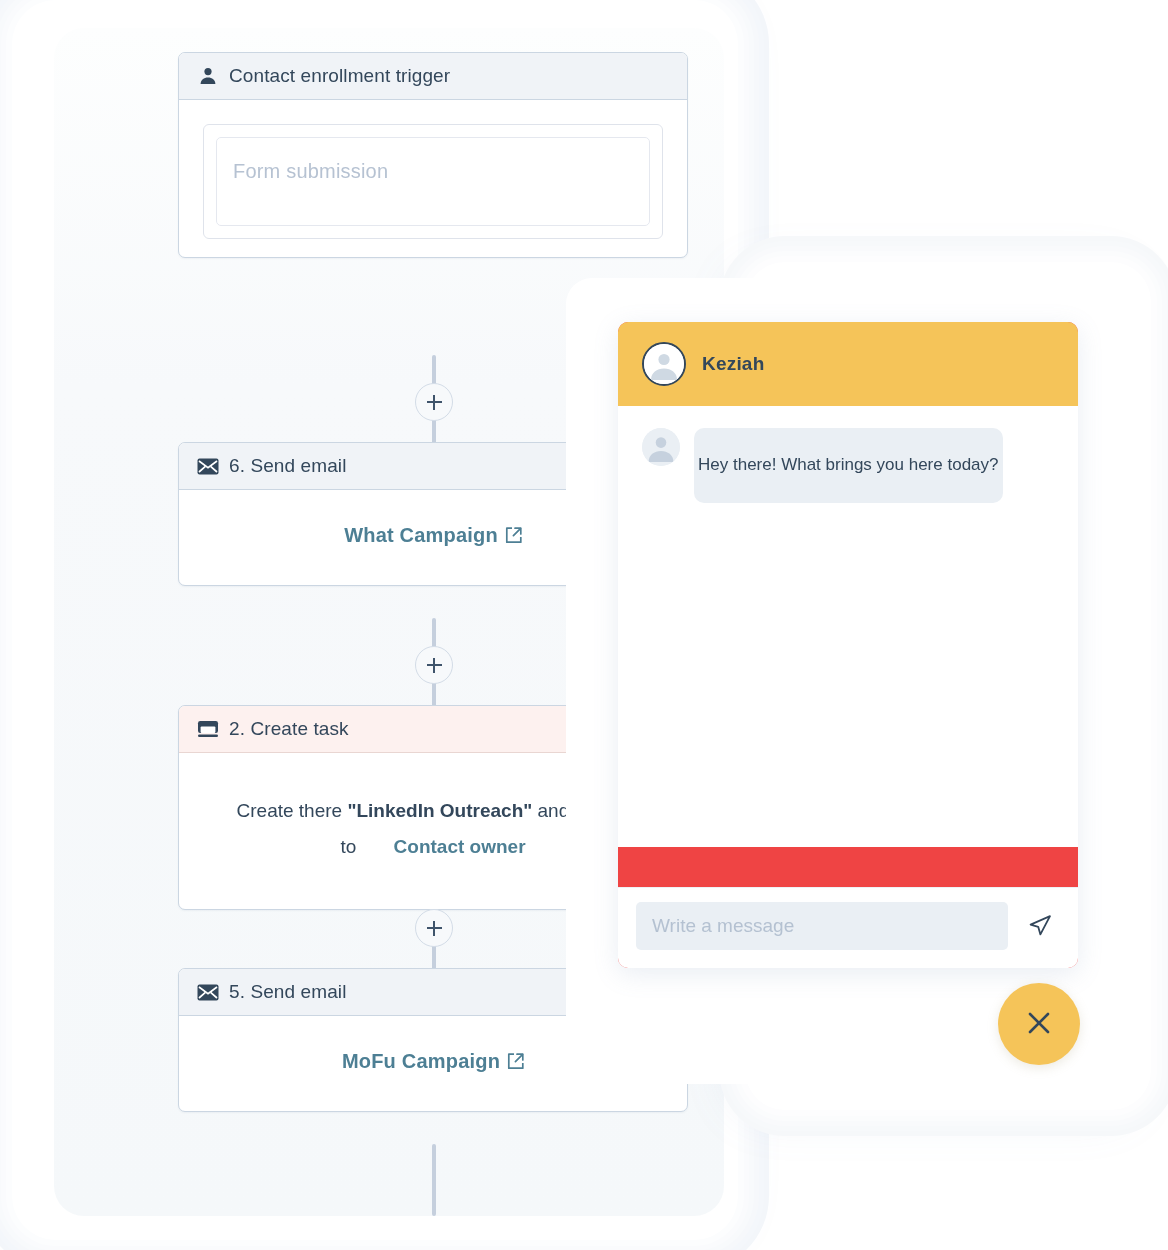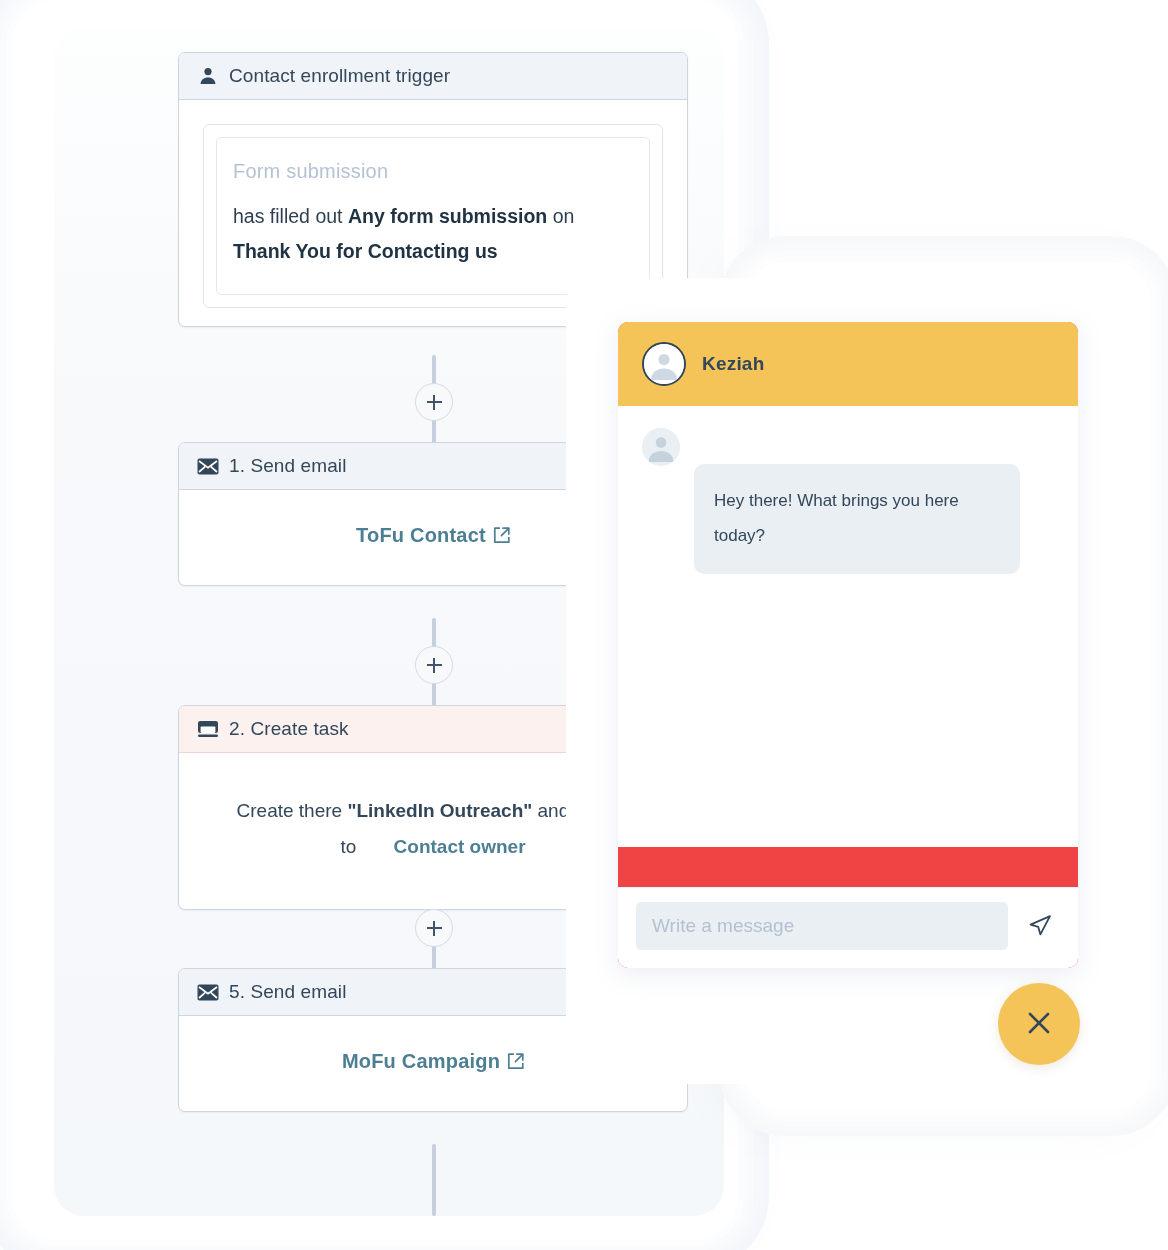--- a/index.html
+++ b/index.html
@@ -271,26 +271,25 @@
     width: 38px; height: 38px;
     border-radius: 50%;
     background: #eaeff4;
     flex: 0 0 auto;
     position: relative;
     overflow: hidden;
   }
   .msg-bubble {
     background: #eaeff4;
     border-radius: 10px;
-    padding: 20px 20px;
+    padding: 20px 4px;
     font-size: 17px;
     color: #33475b;
     line-height: 2.05;
     max-width: 326px;
-    margin-top: 36px;
   }
 
   .chat-footer {
     flex: 0 0 auto;
     background: #ffffff;
     border-top: 1px solid #eef1f5;
     padding: 14px 18px 18px 18px;
     display: flex;
     align-items: center;
     gap: 12px;
@@ -353,46 +352,42 @@
               <circle cx="10" cy="5.6" r="3.6" fill="#33475b"></circle>
               <path d="M2.6 18c0-4.1 3.3-6.6 7.4-6.6s7.4 2.5 7.4 6.6z" fill="#33475b"></path>
             </svg>
           </span>
           <span class="wf-head-title">Contact enrollment trigger</span>
         </div>
         <div>
           <div class="trig-outer">
             <div class="trig-inner">
               <div class="trig-label">Form submission</div>
-              <div class="trig-text">
-                <span>has filled out </span><b>Any form submission</b><span> on </span><br>
-                <b>Thank You for Contacting us</b>
-              </div>
             </div>
           </div>
         </div>
       </div>
 
       <div class="plus-node" style="top:355px;"></div>
 
       <div class="wf-card" style="top:414px;">
         <div class="wf-head">
           <span class="wf-head-icon">
             <svg width="22" height="17" viewBox="0 0 22 17">
               <rect x="0.5" y="0.5" width="21" height="16" rx="2" fill="#33475b"></rect>
               <path d="M2 3 L11 9.6 L20 3" stroke="#ffffff" stroke-width="1.7" fill="none"></path>
               <path d="M2 14 L8.4 8.4 M20 14 L13.6 8.4" stroke="#ffffff" stroke-width="1.7" fill="none"></path>
             </svg>
           </span>
-          <span class="wf-head-title">1. Send email</span>
+          <span class="wf-head-title">6. Send email</span>
           <span class="wf-actions">Actions</span>
         </div>
         <div class="wf-body" style="padding:30px 22px 34px;">
           <a class="campaign-link">
-            <span>ToFu Contact</span>
+            <span>What Campaign</span>
             <span>
               <svg width="17" height="17" viewBox="0 0 17 17">
                 <path d="M7 1.2H1.8v14H15.8V10" stroke="#4d7f94" stroke-width="1.7" fill="none" stroke-linejoin="round"></path>
                 <path d="M10 1.2h5.8V7" stroke="#4d7f94" stroke-width="1.7" fill="none" stroke-linecap="round" stroke-linejoin="round"></path>
                 <path d="M15.4 1.6 L8.4 8.6" stroke="#4d7f94" stroke-width="1.7" fill="none" stroke-linecap="round"></path>
               </svg>
             </span>
           </a>
         </div>
       </div>

